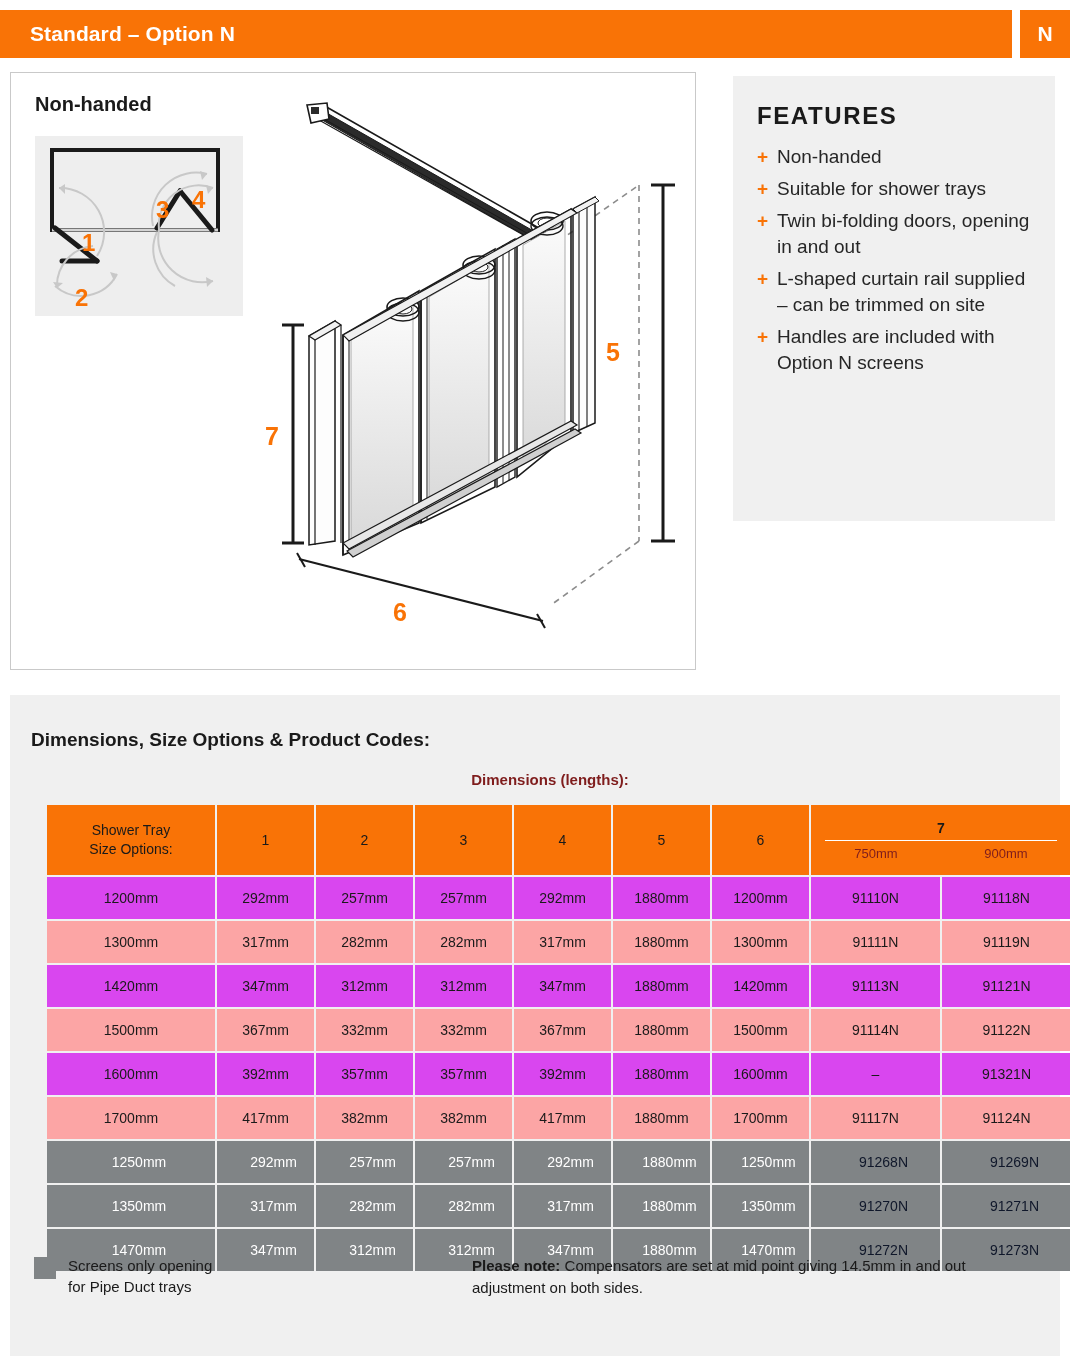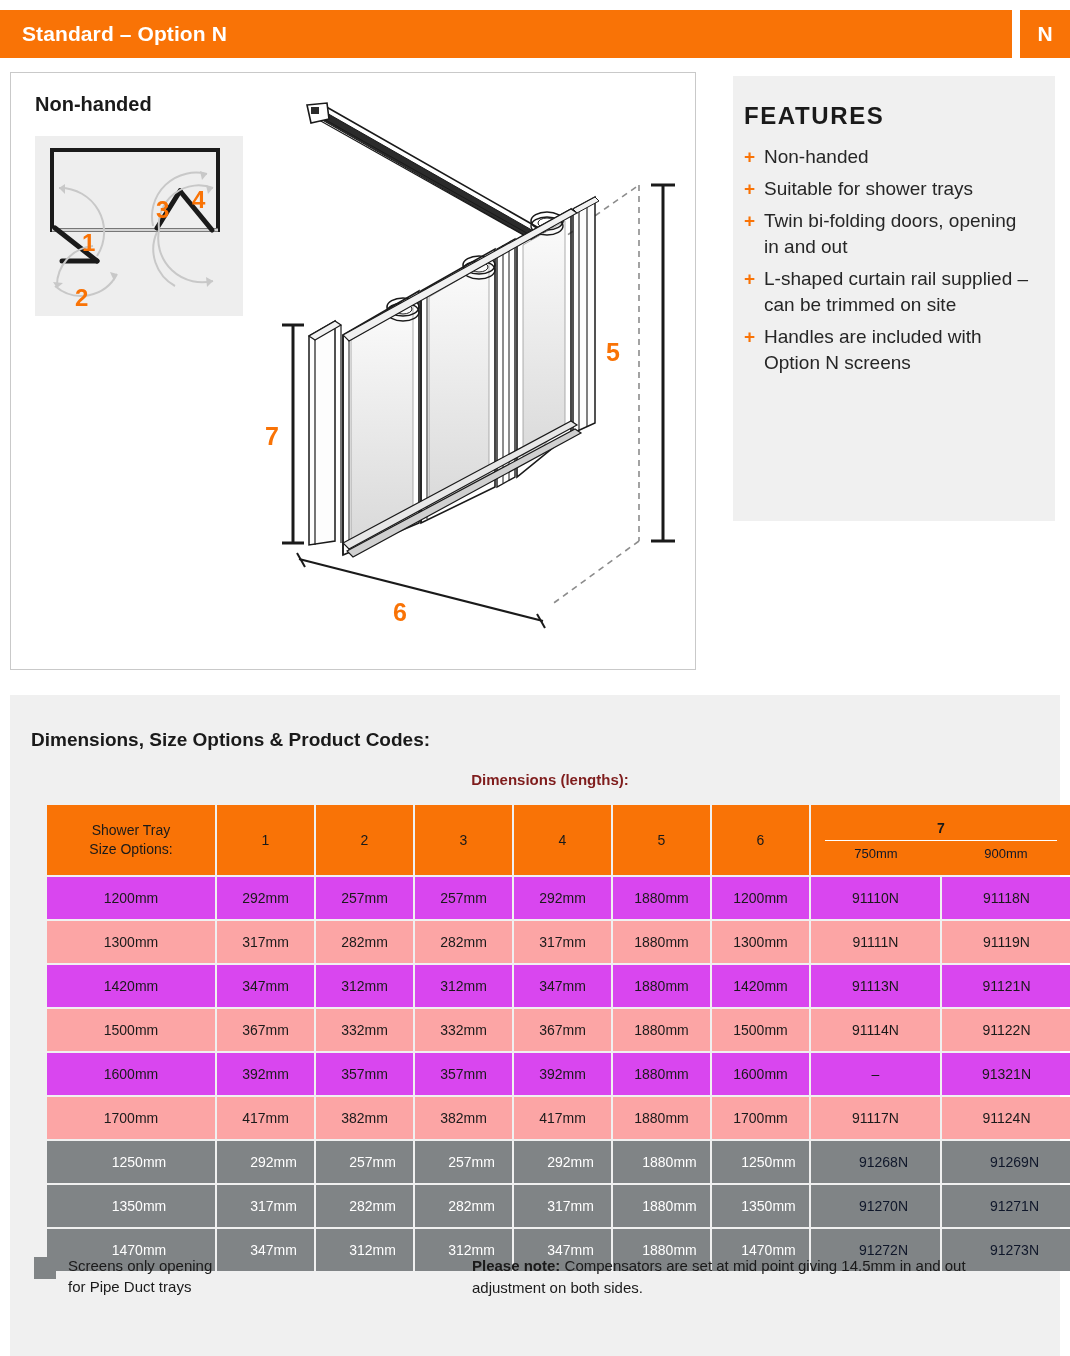--- a/index.html
+++ b/index.html
@@ -18,21 +18,21 @@
     position: absolute;
     top: 10px; left: 0;
     width: 1070px; height: 48px;
     display: flex;
   }
   .header-bar {
     flex: 1;
     background: #F97306;
     display: flex;
     align-items: center;
-    padding-left: 22px;
+    padding-left: 30px;
   }
   .header-title {
     color: #ffffff;
     font-size: 21px;
     font-weight: bold;
     letter-spacing: 0.1px;
   }
   .header-gap { width: 8px; background: #ffffff; }
   .header-badge {
     width: 50px;
@@ -66,21 +66,21 @@
     width: 208px; height: 180px;
     background: #eeeeee;
   }
 
   
   .features-panel {
     position: absolute;
     top: 76px; left: 733px;
     width: 322px; height: 445px;
     background: #f0f0f0;
-    padding: 26px 24px 0 11px;
+    padding: 26px 24px 0 24px;
   }
   .features-title {
     font-size: 24px;
     font-weight: bold;
     letter-spacing: 1.6px;
     color: #1a1a1a;
     margin-bottom: 14px;
   }
   .feature-item {
     display: flex;
@@ -154,21 +154,21 @@
   th.first-col {
     text-align: left;
     padding-left: 17px;
     line-height: 19px;
   }
   th.group7 { padding: 0; vertical-align: middle; }
   .g7-wrap { display: flex; flex-direction: column; height: 70px; justify-content: center; }
   .g7-top { font-size: 14px; font-weight: bold; padding-bottom: 4px; }
   .g7-rule { height: 1px; background: #ffffff; margin: 0 14px 5px 14px; }
   .g7-subs { display: flex; }
-  .g7-subs span { flex: 1; font-size: 13px; font-weight: normal; color: #0f172a; }
+  .g7-subs span { flex: 1; font-size: 13px; font-weight: normal; color: #7f1d1d; }
 
   td.first-col { text-align: left; padding-left: 17px; }
   tr.light td { background: #d946ef; }
   tr.alt td { background: #fca5a5; }
   tr.dark td { background: #808486; color: #ffffff; padding-left: 16px; }
   td.code { font-weight: bold; font-size: 15px; }
   tr.dark td.code { color: #0f172a; }
 
   
   .legend {

